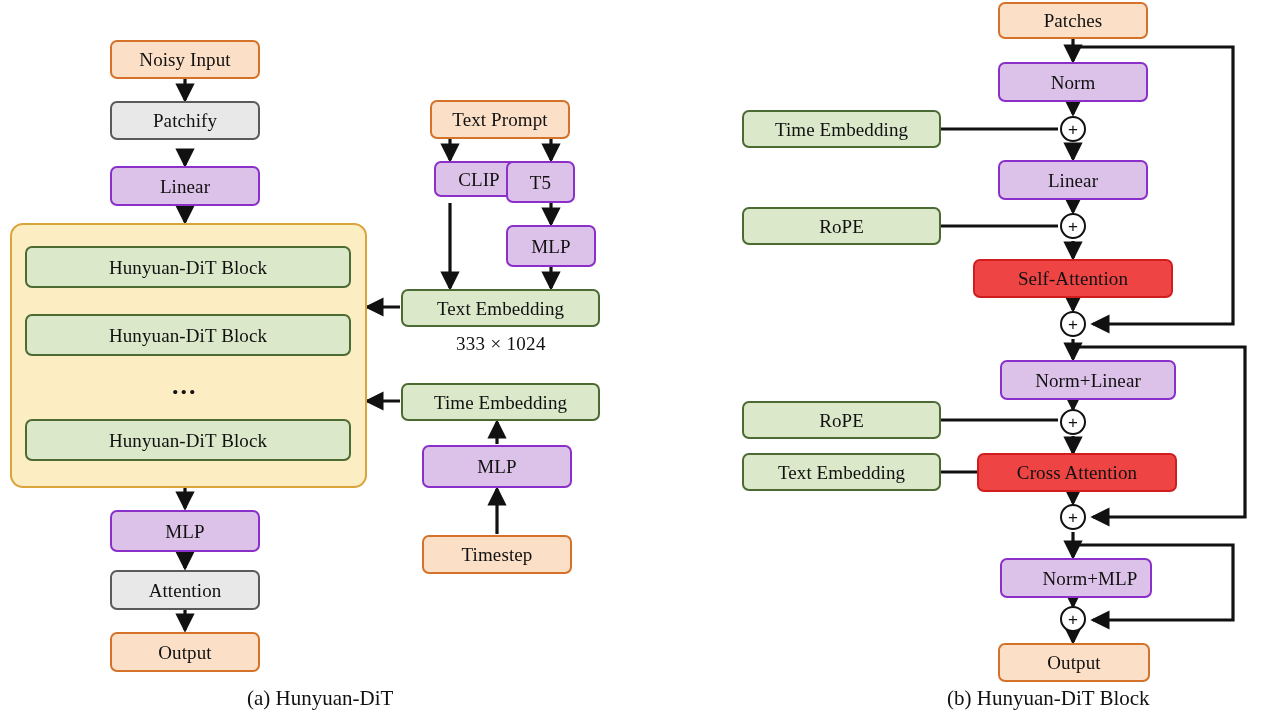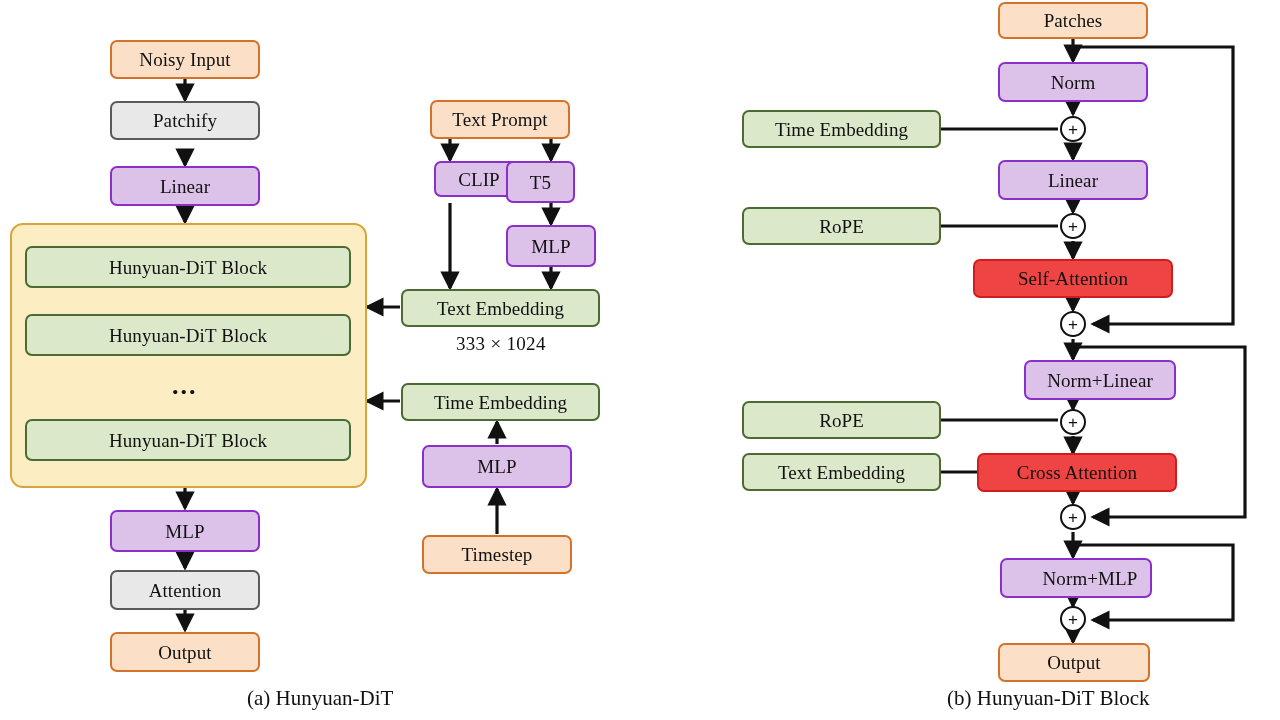--- a/index.html
+++ b/index.html
@@ -262,21 +262,21 @@
   </div>
 
   <div class="node c-red" style="left:973px; top:259px; width:200px; height:39px;">
     <span>Self-Attention</span>
   </div>
 
   <div class="plus" style="left:1060px; top:311px;">
     <span>+</span>
   </div>
 
-  <div class="node c-purple" style="left:1000px; top:360px; width:152px; height:40px;margin-left:24px;">
+  <div class="node c-purple" style="left:1000px; top:360px; width:176px; height:40px;">
     <span>Norm+Linear</span>
   </div>
 
   <div class="plus" style="left:1060px; top:409px;">
     <span>+</span>
   </div>
 
   <div class="node c-green" style="left:742px; top:401px; width:199px; height:38px;">
     <span>RoPE</span>
   </div>

